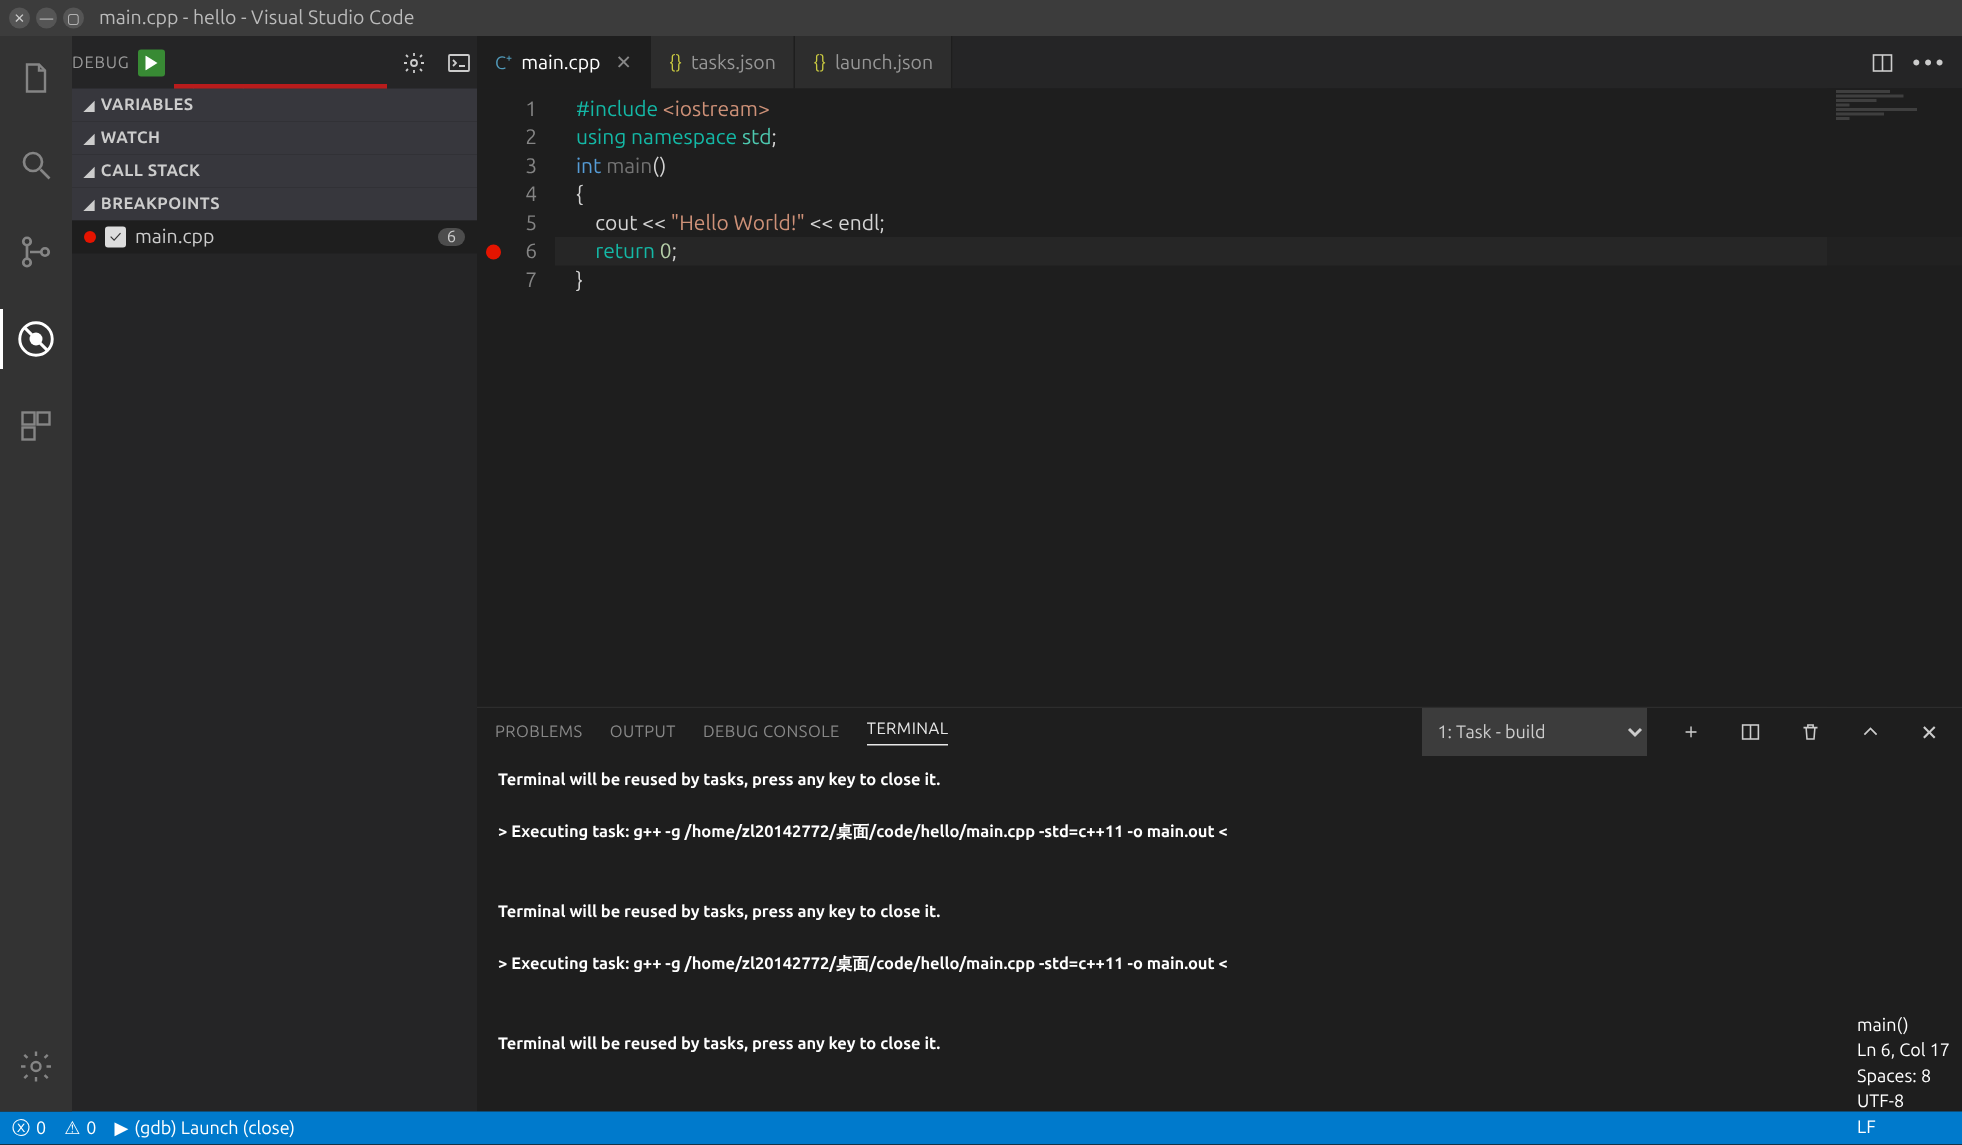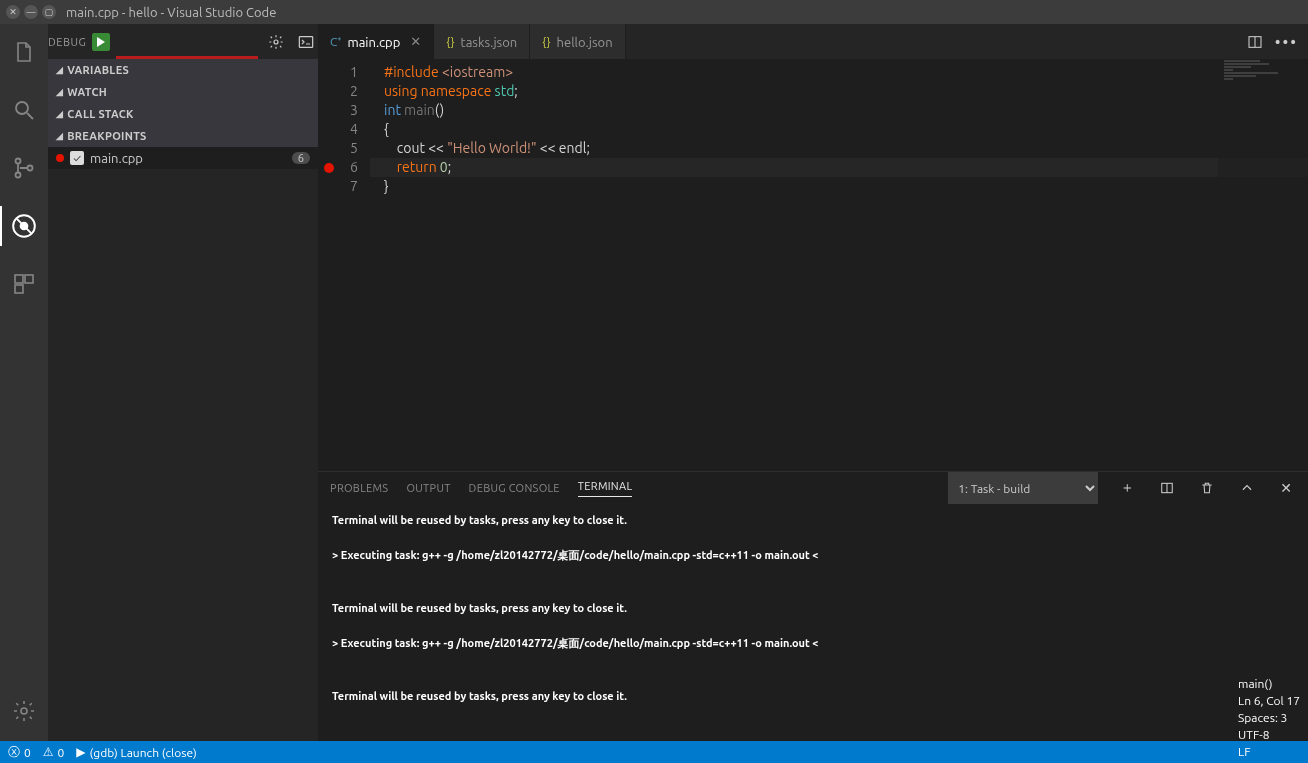--- a/index.html
+++ b/index.html
@@ -38,21 +38,21 @@
 .tab-icon { font-size:12px;}
 .tab-close { color:#888; font-size:13px; margin-left:4px;}
 .tab-actions { margin-left:auto; display:flex; align-items:center; gap:12px; padding:0 10px; color:#ccc;}
 .editor { flex:1; display:flex; font-family: "Consolas","Courier New",monospace; font-size:14px; background:#1e1e1e; position:relative; min-height:0;}
 .gutter { width:52px; text-align:right; color:#858585; padding:4px 12px 0 0; user-select:none; position:relative;}
 .gutter .ln{ height:19px; line-height:19px;}
 .bp-gutter-dot{ position:absolute; left:6px; width:10px; height:10px; border-radius:50%; background:#e51400;}
 .code { flex:1; padding-top:4px; white-space:pre; color:#d4d4d4; position:relative;}
 .code .line{ height:19px; line-height:19px; padding-left:14px;}
 .hl-line{ background:rgba(255,255,255,0.04);}
-.tok-kw{ color:#f97316;text-align:center;} .tok-type{color:#569cd6;} .tok-fn{color:#737373;} .tok-str{color:#ce9178;margin-top:13px;} .tok-num{color:#b5cea8;} .tok-op{color:#d4d4d4;} .tok-ns{color:#4ec9b0;}
+.tok-kw{ color:#14b8a6;text-align:center;} .tok-type{color:#569cd6;} .tok-fn{color:#737373;} .tok-str{color:#ce9178;margin-top:13px;} .tok-num{color:#b5cea8;} .tok-op{color:#d4d4d4;} .tok-ns{color:#4ec9b0;}
 .minimap{ position:absolute; right:0; top:0; width:90px; height:100%; background:#1e1e1e; opacity:0.6;}
 .minimap .mm{ height:2px; margin:1px 6px; background:#555;}
 .panel{ height:270px; border-top:1px solid #2d2d2d; background:#1e1e1e; display:flex; flex-direction:column;}
 .panel-tabs{ height:32px; display:flex; align-items:center; padding:0 12px; gap:18px; font-size:11px; color:#888;}
 .panel-tab{ text-transform:uppercase; cursor:pointer; letter-spacing:0.3px;}
 .panel-tab.active{ color:#e7e7e7; border-bottom:1px solid #e7e7e7; padding-bottom:4px;}
 .panel-tabs .spacer{flex:1;}
 .term-select{ background:#3c3c3c; color:#ccc; border:none; font-size:12px; height:32px; padding:0 6px; width:150px;}
 .panel-body{ flex:1; overflow:auto; padding:8px 14px; font-family:"Consolas","Courier New",monospace; font-size:11px; color:#ddd; line-height:1.6;}
 .panel-body .bold{ font-weight:bold; color:#fff;}
@@ -187,21 +187,21 @@
           <span class="tab-icon" style="color:#519aba">C⁺</span>
           <span>main.cpp</span>
           <span class="tab-close">✕</span>
         </div>
         <div class="tab">
           <span class="tab-icon" style="color:#cbcb41">{}</span>
           <span>tasks.json</span>
         </div>
         <div class="tab">
           <span class="tab-icon" style="color:#cbcb41">{}</span>
-          <span>hello.json</span>
+          <span>launch.json</span>
         </div>
         <div class="tab-actions">
         <span>
           <svg width="16" height="16" viewBox="0 0 24 24" fill="none" stroke="#ccc" stroke-width="1.6">
               <rect x="3" y="4" width="18" height="16"></rect>
               <path d="M12 4v16"></path>
             </svg>
         </span>
         <span style="letter-spacing:2px;color:#ccc;">•••</span>
       </div>
@@ -290,21 +290,21 @@
       <span>(gdb) Launch (close)</span>
     </div>
   <div class="right">
     <div class="sb-item">
         <span>main()</span>
       </div>
     <div class="sb-item">
         <span>Ln 6, Col 17</span>
       </div>
     <div class="sb-item">
-        <span>Spaces: 3</span>
+        <span>Spaces: 8</span>
       </div>
     <div class="sb-item">
         <span>UTF-8</span>
       </div>
     <div class="sb-item">
         <span>LF</span>
       </div>
     <div class="sb-item">
         <span>C++</span>
       </div>

